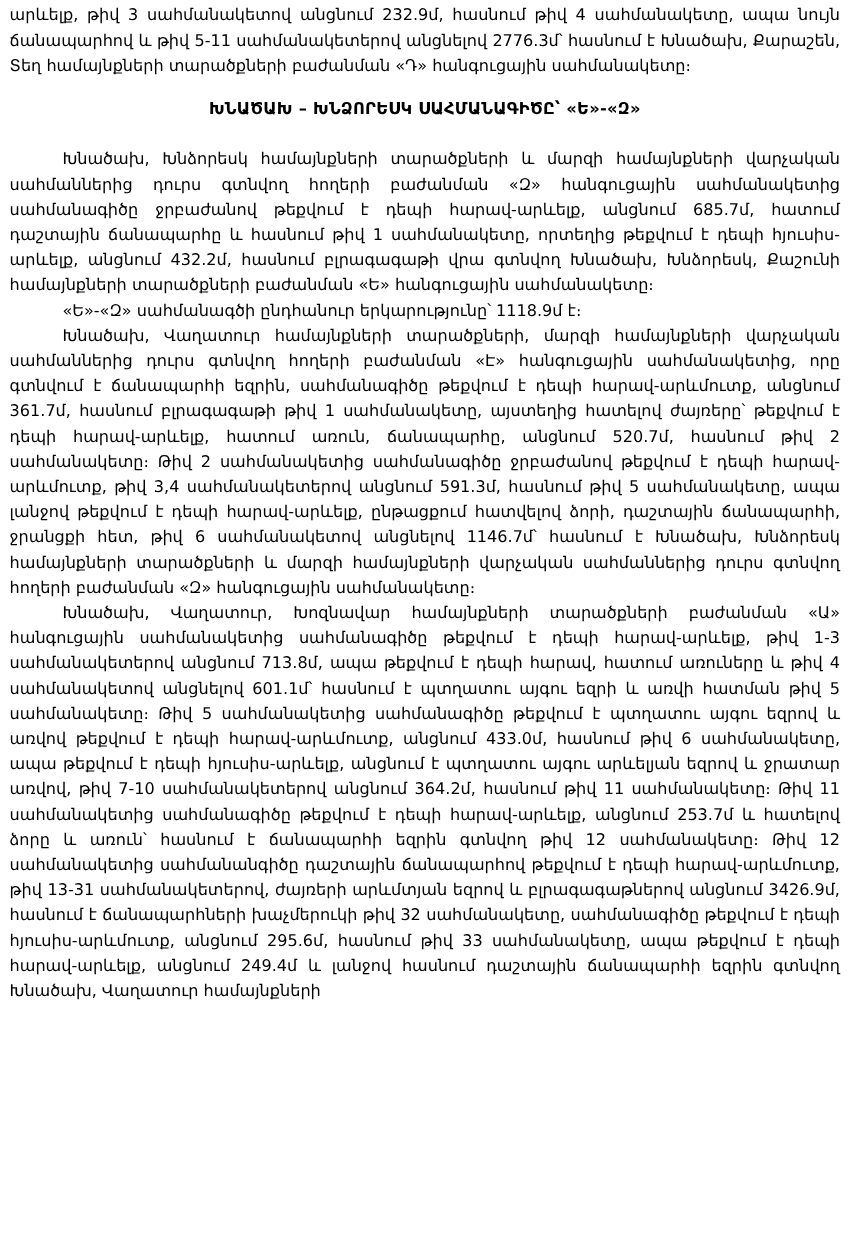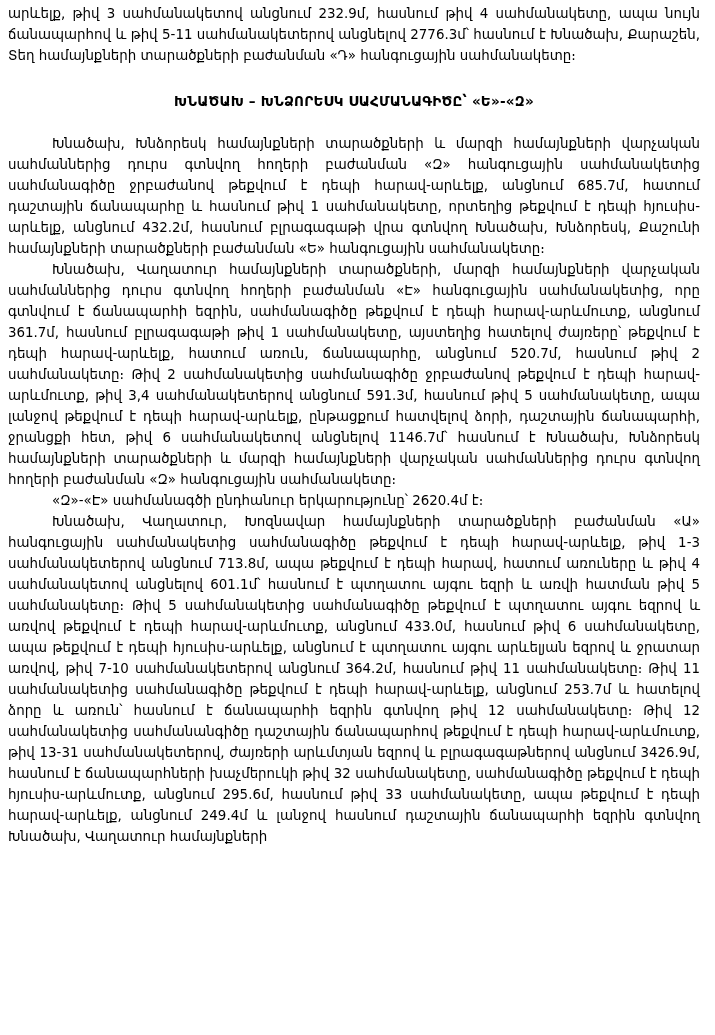--- a/index.html
+++ b/index.html
@@ -30,42 +30,42 @@
   }
   p.first-indent {
     text-indent: 44px;
   }
   p.summary-line {
     margin: 0;
     text-indent: 44px;
     text-align: left;
   }
   h3.section-heading {
-    margin: 25px 6px 21px 6px;
+    margin: 15px 6px 21px 6px;
     text-align: center;
     font-size: 13.6px;
     line-height: 21px;
     font-weight: bold;
     letter-spacing: 0.2px;
   }
 </style>
 </head>
 <body>
 
 <div class="page">
 
   <p class="body-para">արևելք, թիվ 3 սահմանակետով անցնում 232.9մ, հասնում թիվ 4 սահմանակետը, ապա նույն ճանապարհով և թիվ 5-11 սահմանակետերով անցնելով 2776.3մ՝ հասնում է Խնածախ, Քարաշեն, Տեղ համայնքների տարածքների բաժանման «Դ» հանգուցային սահմանակետը։</p>
 
 
   <h3 class="section-heading">ԽՆԱԾԱԽ – ԽՆՁՈՐԵՍԿ ՍԱՀՄԱՆԱԳԻԾԸ՝ «Ե»-«Զ»</h3>
 
   <p class="body-para first-indent">Խնածախ, Խնձորեսկ համայնքների տարածքների և մարզի համայնքների վարչական սահմաններից դուրս գտնվող հողերի բաժանման «Զ» հանգուցային սահմանակետից սահմանագիծը ջրբաժանով թեքվում է դեպի հարավ-արևելք, անցնում 685.7մ, հատում դաշտային ճանապարհը և հասնում թիվ 1 սահմանակետը, որտեղից թեքվում է դեպի հյուսիս-արևելք, անցնում 432.2մ, հասնում բլրագագաթի վրա գտնվող Խնածախ, Խնձորեսկ, Քաշունի համայնքների տարածքների բաժանման «Ե» հանգուցային սահմանակետը։</p>
 
+  <p class="summary-line">«Ե»-«Զ» սահմանագծի ընդհանուր երկարությունը՝ 1118.9մ է։</p>
 
 
   <p class="body-para first-indent">Խնածախ, Վաղատուր համայնքների տարածքների, մարզի համայնքների վարչական սահմաններից դուրս գտնվող հողերի բաժանման «Է» հանգուցային սահմանակետից, որը գտնվում է ճանապարհի եզրին, սահմանագիծը թեքվում է դեպի հարավ-արևմուտք, անցնում 361.7մ, հասնում բլրագագաթի թիվ 1 սահմանակետը, այստեղից հատելով ժայռերը՝ թեքվում է դեպի հարավ-արևելք, հատում առուն, ճանապարհը, անցնում 520.7մ, հասնում թիվ 2 սահմանակետը։ Թիվ 2 սահմանակետից սահմանագիծը ջրբաժանով թեքվում է դեպի հարավ-արևմուտք, թիվ 3,4 սահմանակետերով անցնում 591.3մ, հասնում թիվ 5 սահմանակետը, ապա լանջով թեքվում է դեպի հարավ-արևելք, ընթացքում հատվելով ձորի, դաշտային ճանապարհի, ջրանցքի հետ, թիվ 6 սահմանակետով անցնելով 1146.7մ՝ հասնում է Խնածախ, Խնձորեսկ համայնքների տարածքների և մարզի համայնքների վարչական սահմաններից դուրս գտնվող հողերի բաժանման «Զ» հանգուցային սահմանակետը։</p>
 
-  <p class="summary-line">«Զ»-«Է» սահմանագծի ընդհանուր երկարությունը՝ 2620.4մ է։</p>
 
 
   <p class="body-para first-indent">Խնածախ, Վաղատուր, Խոզնավար համայնքների տարածքների բաժանման «Ա» հանգուցային սահմանակետից սահմանագիծը թեքվում է դեպի հարավ-արևելք, թիվ 1-3 սահմանակետերով անցնում 713.8մ, ապա թեքվում է դեպի հարավ, հատում առուները և թիվ 4 սահմանակետով անցնելով 601.1մ՝ հասնում է պտղատու այգու եզրի և առվի հատման թիվ 5 սահմանակետը։ Թիվ 5 սահմանակետից սահմանագիծը թեքվում է պտղատու այգու եզրով և առվով թեքվում է դեպի հարավ-արևմուտք, անցնում 433.0մ, հասնում թիվ 6 սահմանակետը, ապա թեքվում է դեպի հյուսիս-արևելք, անցնում է պտղատու այգու արևելյան եզրով և ջրատար առվով, թիվ 7-10 սահմանակետերով անցնում 364.2մ, հասնում թիվ 11 սահմանակետը։ Թիվ 11 սահմանակետից սահմանագիծը թեքվում է դեպի հարավ-արևելք, անցնում 253.7մ և հատելով ձորը և առուն՝ հասնում է ճանապարհի եզրին գտնվող թիվ 12 սահմանակետը։ Թիվ 12 սահմանակետից սահմանանգիծը դաշտային ճանապարհով թեքվում է դեպի հարավ-արևմուտք, թիվ 13-31 սահմանակետերով, ժայռերի արևմտյան եզրով և բլրագագաթներով անցնում 3426.9մ, հասնում է ճանապարհների խաչմերուկի թիվ 32 սահմանակետը, սահմանագիծը թեքվում է դեպի հյուսիս-արևմուտք, անցնում 295.6մ, հասնում թիվ 33 սահմանակետը, ապա թեքվում է դեպի հարավ-արևելք, անցնում 249.4մ և լանջով հասնում դաշտային ճանապարհի եզրին գտնվող Խնածախ, Վաղատուր համայնքների</p>
 
 </div>
 
 </body></html>

